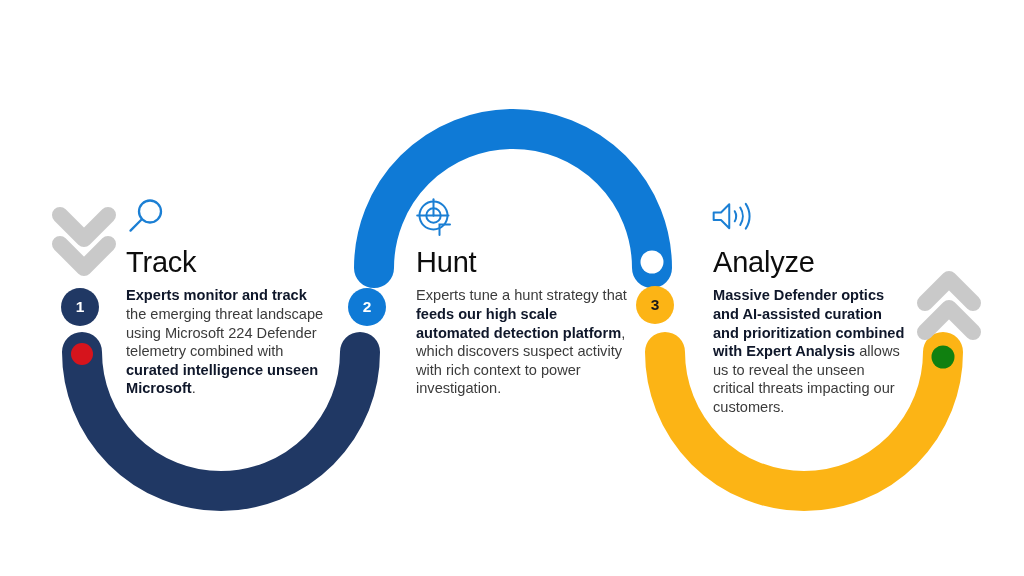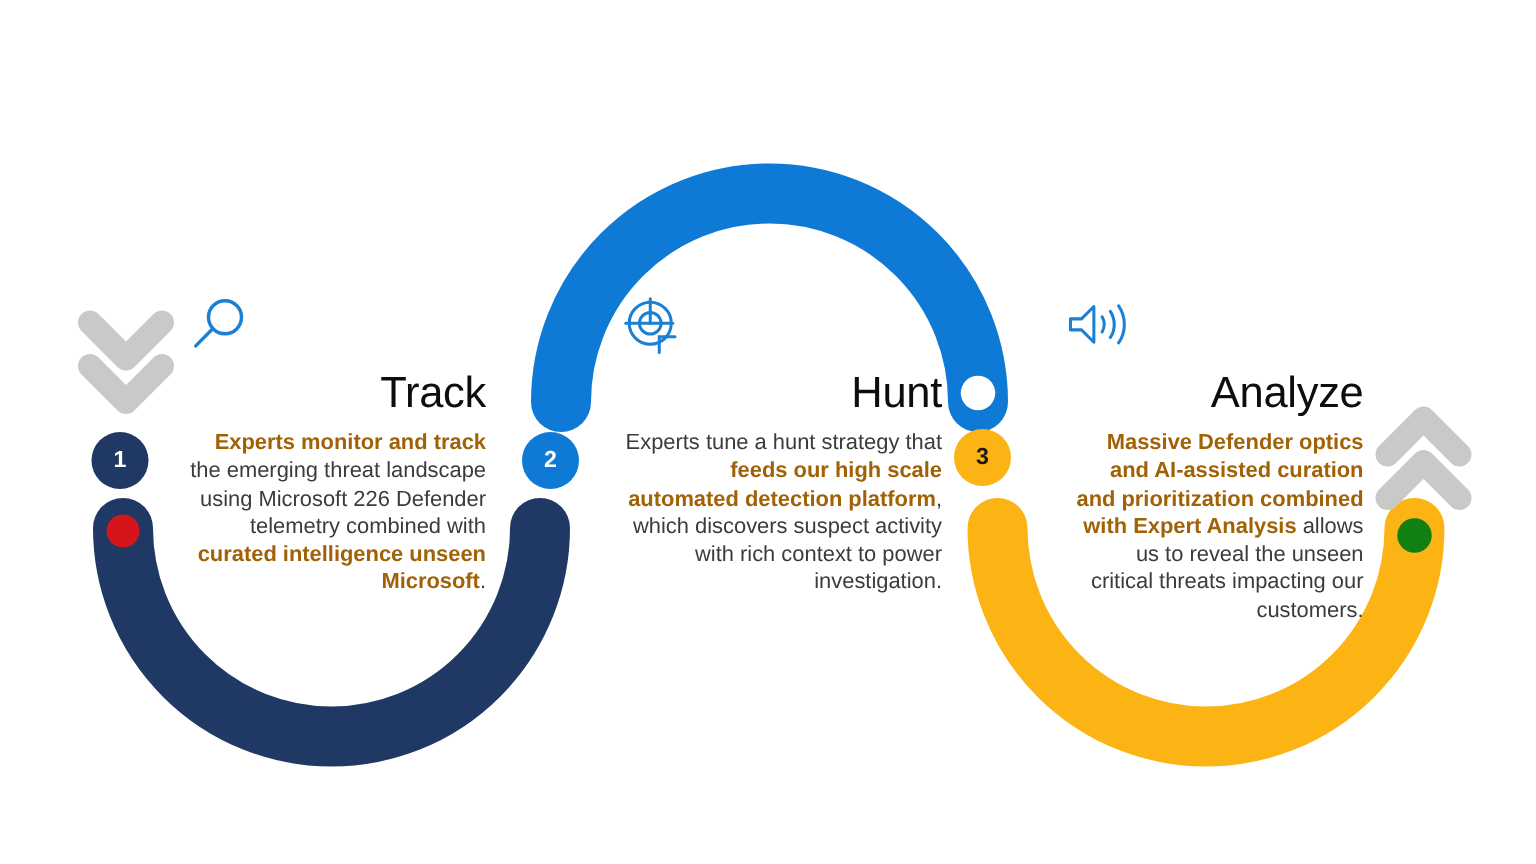--- a/index.html
+++ b/index.html
@@ -25,39 +25,38 @@
     left: 0;
     top: 0;
     width: 1024px;
     height: 576px;
     pointer-events: none;
   }
   
   .step-block {
     position: absolute;
     width: 205px;
-    text-align: right;
   }
   .step-title {
     font-size: 29px;
     font-weight: 400;
     color: #0d0d0d;
     letter-spacing: -0.2px;
     line-height: 1.05;
     margin: 0 0 9px 0;
     white-space: nowrap;
   }
   .step-body {
     font-size: 14.6px;
     line-height: 1.275;
     color: #3b3b3b;
     margin: 0;
   }
   .step-body b {
-    color: #a16207;
+    color: #0f172a;
     font-weight: 700;
   }
   
   #block-track   { left: 126px; top: 247px; width: 198px; }
   #block-hunt    { left: 416px; top: 247px; width: 212px; }
   #block-analyze { left: 713px; top: 247px; width: 196px; }
 
   
   .step-icon {
     position: absolute;
@@ -137,21 +136,21 @@
       <path d="M 39,5.5 A 24,24 0 0 1 39,32.5"></path>
     </g>
   </svg>
 
   <div class="badge" id="badge-1" style="background: rgb(32, 56, 100); color: rgb(255, 255, 255);">1</div>
   <div class="badge" id="badge-2" style="background: rgb(15, 122, 214); color: rgb(255, 255, 255);">2</div>
   <div class="badge" id="badge-3" style="background: rgb(252, 180, 21); color: rgb(26, 26, 26);">3</div>
 
   <div class="step-block" id="block-track">
     <h2 class="step-title">Track</h2>
-    <p class="step-body"><b>Experts monitor and track </b><span>the emerging threat landscape using Microsoft 226 Defender telemetry combined with </span><b>curated intelligence unseen Microsoft</b><span>.</span></p>
+    <p class="step-body"><b>Experts monitor and track </b><span>the emerging threat landscape using Microsoft 224 Defender telemetry combined with </span><b>curated intelligence unseen Microsoft</b><span>.</span></p>
   </div>
 
   <div class="step-block" id="block-hunt">
     <h2 class="step-title">Hunt</h2>
     <p class="step-body"><span>Experts tune a hunt strategy that </span><b>feeds our high scale automated detection platform</b><span>, which discovers suspect activity with rich context to power investigation.</span></p>
   </div>
 
   <div class="step-block" id="block-analyze">
     <h2 class="step-title">Analyze</h2>
     <p class="step-body"><b>Massive Defender optics and AI-assisted curation and prioritization combined with Expert Analysis</b><span> allows us to reveal the unseen critical threats impacting our customers.</span></p>

